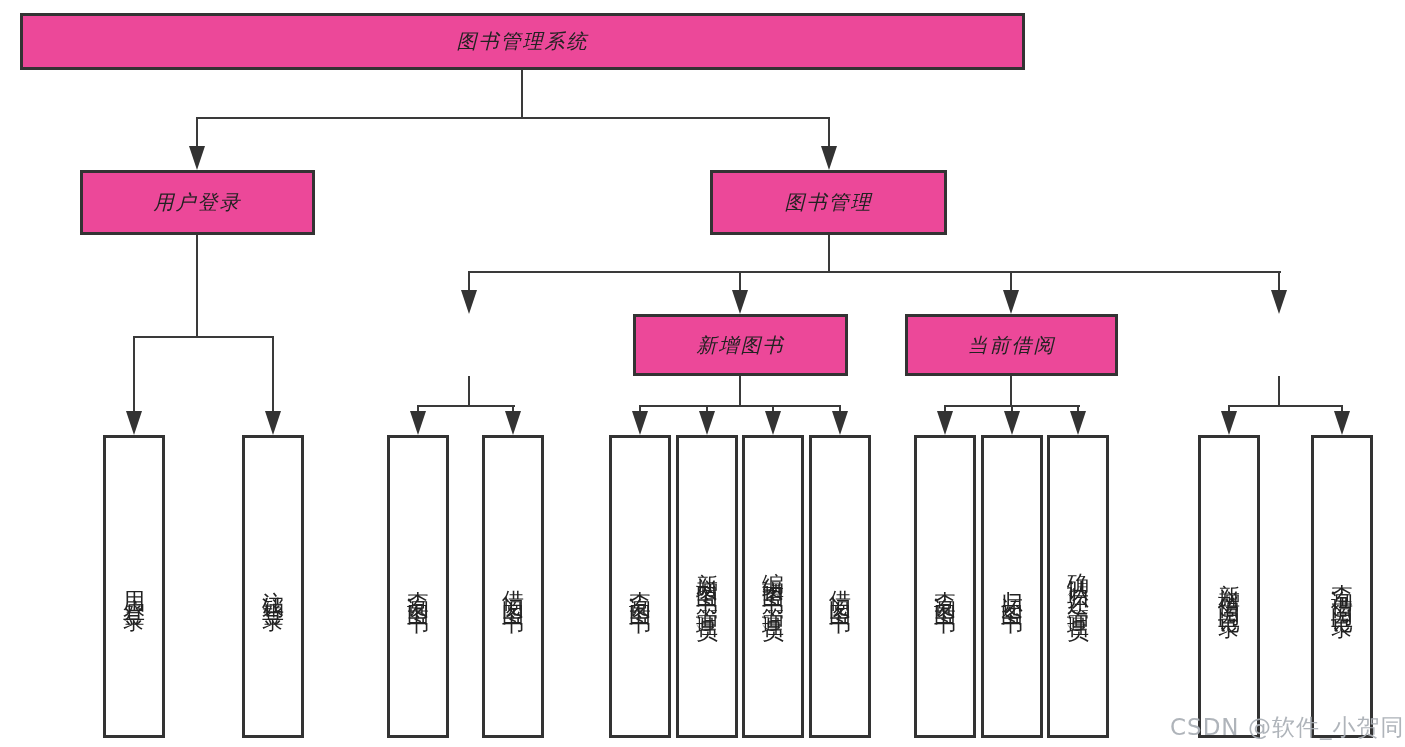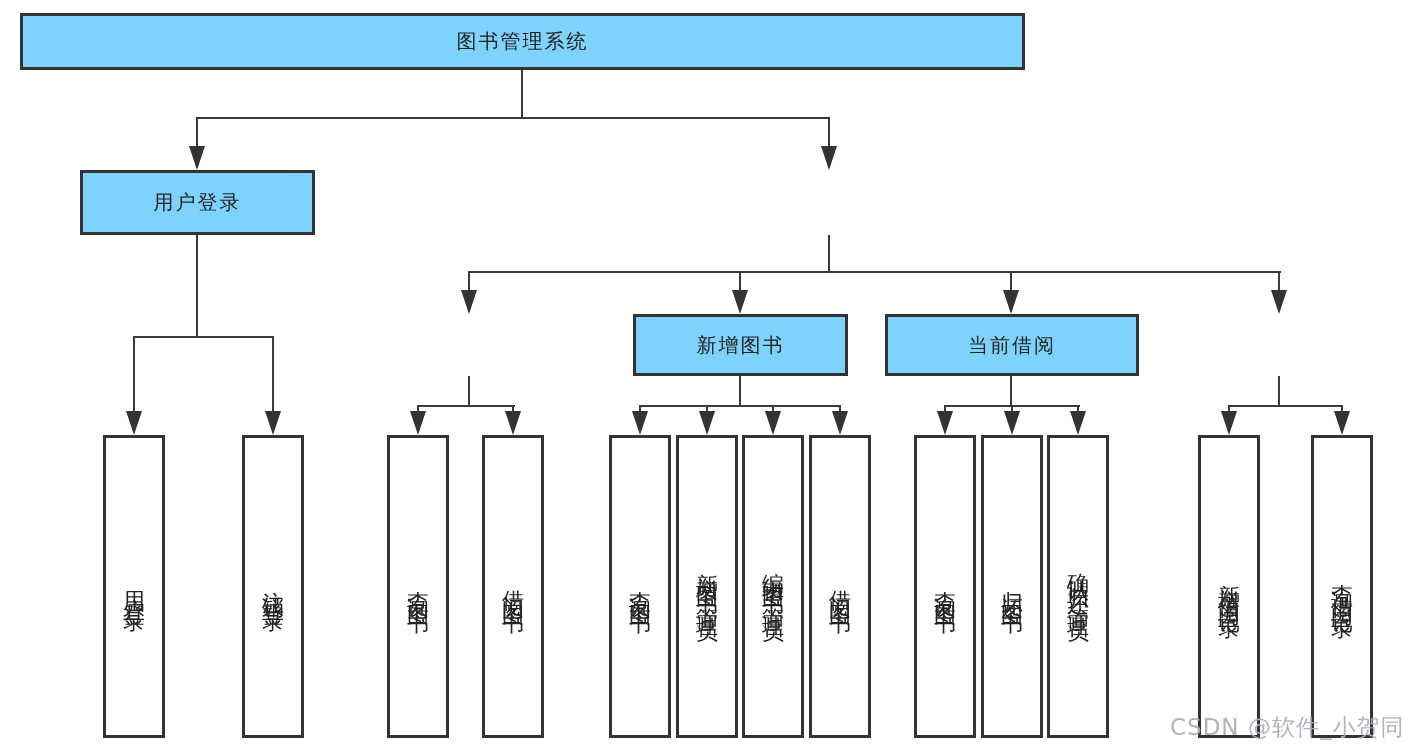--- a/index.html
+++ b/index.html
@@ -2,22 +2,22 @@
 <html><head>
 <meta charset="utf-8">
 <style>
   html,body{margin:0;padding:0;background:#ffffff;}
   .canvas{
     position:relative;width:1405px;height:747px;background:#ffffff;
     font-family:"DejaVu Sans","Liberation Sans",sans-serif;overflow:hidden;
   }
   
   .hbox{
-    position:absolute;box-sizing:border-box;border:3px solid #333333;background:#7dd3fc;
-    display:flex;align-items:center;justify-content:center;
+    position:absolute;box-sizing:border-box;border:3px solid #333333;background:#ec4899;
+    display:flex;align-items:center;justify-content:center;font-style:italic;
   }
   .hlabel{font-size:20px;color:#222222;letter-spacing:2px;white-space:nowrap;}
   
   .vbox{
     position:absolute;box-sizing:border-box;width:62px;height:303px;top:435px;
     border:3px solid #333333;background:#ffffff;
     display:flex;align-items:center;justify-content:center;
   }
   .vlabel{
     writing-mode:vertical-rl;text-orientation:mixed;
@@ -50,20 +50,23 @@
   <div class="line vl" style="left:521px;top:70px;height:49px;"></div>
   <div class="line hl" style="left:196px;top:117px;width:634px;"></div>
   <div class="line vl" style="left:196px;top:117px;height:29px;"></div>
   <div class="arr" style="left:189px;top:146px;"></div>
   <div class="line vl" style="left:828px;top:117px;height:29px;"></div>
   <div class="arr" style="left:821px;top:146px;"></div>
 
   <div class="hbox" style="left:80px;top:170px;width:235px;height:65px;">
     <span class="hlabel">用户登录</span>
   </div>
+  <div class="hbox" style="left:710px;top:170px;width:237px;height:65px;">
+    <span class="hlabel">图书管理</span>
+  </div>
 
   <div class="line vl" style="left:196px;top:235px;height:103px;"></div>
   <div class="line hl" style="left:133px;top:336px;width:141px;"></div>
   <div class="line vl" style="left:133px;top:336px;height:75px;"></div>
   <div class="arr" style="left:126px;top:411px;"></div>
   <div class="line vl" style="left:272px;top:336px;height:75px;"></div>
   <div class="arr" style="left:265px;top:411px;"></div>
 
   <div class="line vl" style="left:828px;top:235px;height:38px;"></div>
   <div class="line hl" style="left:468px;top:271px;width:813px;"></div>
@@ -72,21 +75,21 @@
   <div class="line vl" style="left:739px;top:271px;height:21px;"></div>
   <div class="arr" style="left:732px;top:290px;"></div>
   <div class="line vl" style="left:1010px;top:271px;height:21px;"></div>
   <div class="arr" style="left:1003px;top:290px;"></div>
   <div class="line vl" style="left:1278px;top:271px;height:21px;"></div>
   <div class="arr" style="left:1271px;top:290px;"></div>
 
   <div class="hbox" style="left:633px;top:314px;width:215px;height:62px;">
     <span class="hlabel">新增图书</span>
   </div>
-  <div class="hbox" style="left:885px;top:314px;width:254px;height:62px;text-align:center;">
+  <div class="hbox" style="left:905px;top:314px;width:213px;height:62px;text-align:center;">
     <span class="hlabel">当前借阅</span>
   </div>
 
   <div class="line vl" style="left:468px;top:376px;height:30px;"></div>
   <div class="line hl" style="left:417px;top:405px;width:98px;"></div>
   <div class="line vl" style="left:417px;top:405px;height:8px;"></div>
   <div class="arr" style="left:410px;top:411px;"></div>
   <div class="line vl" style="left:512px;top:405px;height:8px;"></div>
   <div class="arr" style="left:505px;top:411px;"></div>
 

